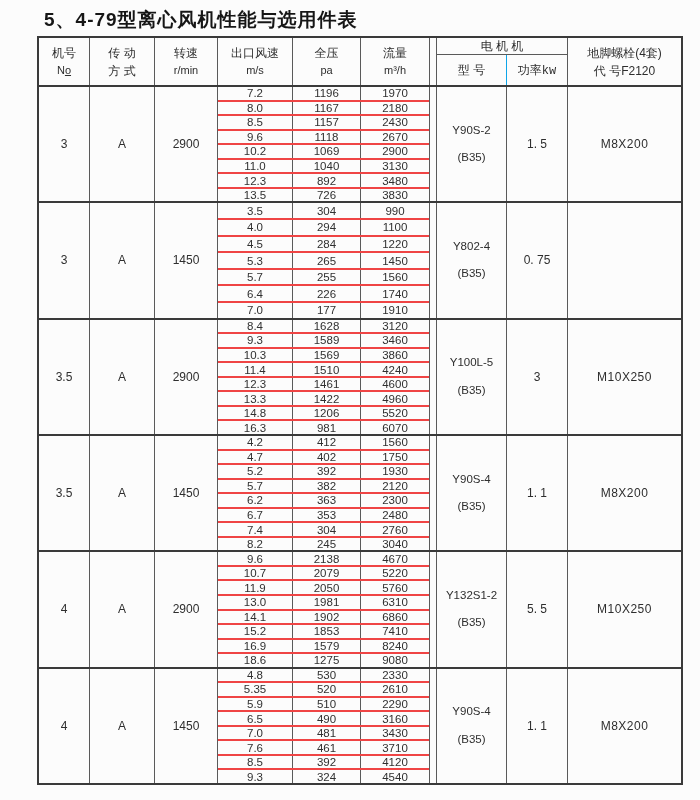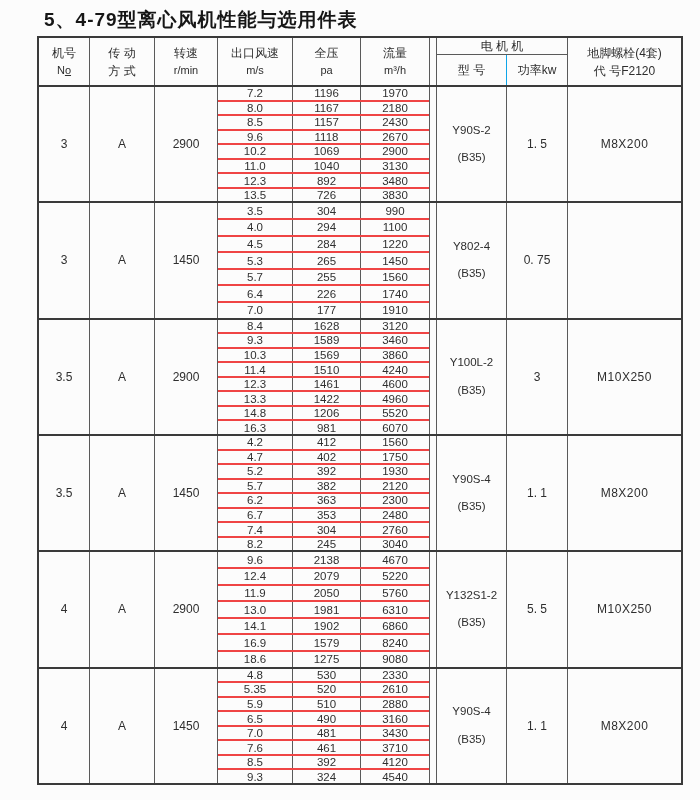--- a/index.html
+++ b/index.html
@@ -32,21 +32,21 @@
   .hcell .unit { font-size:11px; }
   .u { text-decoration:underline; }
   .mgroup { width:131px; display:flex; flex-direction:column; border-right:1px solid #5a5a5a; }
   .mgroup-top {
     height:17px; border-bottom:1px solid #5a5a5a; display:flex;
     align-items:center; justify-content:center; font-size:12px; flex:none;
   }
   .mgroup-sub { flex:1; display:flex; }
   .mgroup-sub > div { display:flex; align-items:center; justify-content:center; font-size:12px; }
   .m1 { width:70px; border-right:1px solid #0ea5e9; }
-  .m2 { flex:1; }
+  .m2 { flex:1;font-family:Liberation Mono, monospace; }
 
   
   .block { flex:1; display:flex; border-bottom:2px solid #3a3a3a; }
   .block:last-child { border-bottom:none; }
   .bcell {
     display:flex; align-items:center; justify-content:center;
     font-size:12px; border-right:1px solid #5a5a5a; text-align:center;
   }
   .c9.bcell { border-right:none; letter-spacing:0.5px; }
   .two { display:flex; flex-direction:column; align-items:center; line-height:1.35; font-size:11.5px;gap:12px; }
@@ -259,21 +259,21 @@
           </div>
           <div class="prow">
             <div class="pcell">16.3</div>
             <div class="pcell">981</div>
             <div class="pcell">6070</div>
           </div>
         </div>
       <div class="csp"></div>
       <div class="bcell c7">
         <div class="two">
-          <span>Y100L-2</span>
+          <span>Y100L-5</span>
           <span>(B35)</span>
         </div>
       </div>
       <div class="bcell c8">3</div>
       <div class="bcell c9">M10X250</div>
     </div>
 
     <div class="block">
       <div class="bcell c1">3.5</div>
       <div class="bcell c2">A</div>
@@ -335,40 +335,45 @@
       <div class="bcell c1">4</div>
       <div class="bcell c2">A</div>
       <div class="bcell c3">2900</div>
       <div class="inner">
           <div class="prow">
             <div class="pcell">9.6</div>
             <div class="pcell">2138</div>
             <div class="pcell">4670</div>
           </div>
           <div class="prow">
-            <div class="pcell">12.4</div>
+            <div class="pcell">10.7</div>
             <div class="pcell">2079</div>
             <div class="pcell">5220</div>
           </div>
           <div class="prow">
             <div class="pcell">11.9</div>
             <div class="pcell">2050</div>
             <div class="pcell">5760</div>
           </div>
           <div class="prow">
             <div class="pcell">13.0</div>
             <div class="pcell">1981</div>
             <div class="pcell">6310</div>
           </div>
           <div class="prow">
             <div class="pcell">14.1</div>
             <div class="pcell">1902</div>
             <div class="pcell">6860</div>
           </div>
           <div class="prow">
+            <div class="pcell">15.2</div>
+            <div class="pcell">1853</div>
+            <div class="pcell">7410</div>
+          </div>
+          <div class="prow">
             <div class="pcell">16.9</div>
             <div class="pcell">1579</div>
             <div class="pcell">8240</div>
           </div>
           <div class="prow">
             <div class="pcell">18.6</div>
             <div class="pcell">1275</div>
             <div class="pcell">9080</div>
           </div>
         </div>
@@ -394,21 +399,21 @@
             <div class="pcell">2330</div>
           </div>
           <div class="prow">
             <div class="pcell">5.35</div>
             <div class="pcell">520</div>
             <div class="pcell">2610</div>
           </div>
           <div class="prow">
             <div class="pcell">5.9</div>
             <div class="pcell">510</div>
-            <div class="pcell">2880</div>
+            <div class="pcell">2290</div>
           </div>
           <div class="prow">
             <div class="pcell">6.5</div>
             <div class="pcell">490</div>
             <div class="pcell">3160</div>
           </div>
           <div class="prow">
             <div class="pcell">7.0</div>
             <div class="pcell">481</div>
             <div class="pcell">3430</div>

